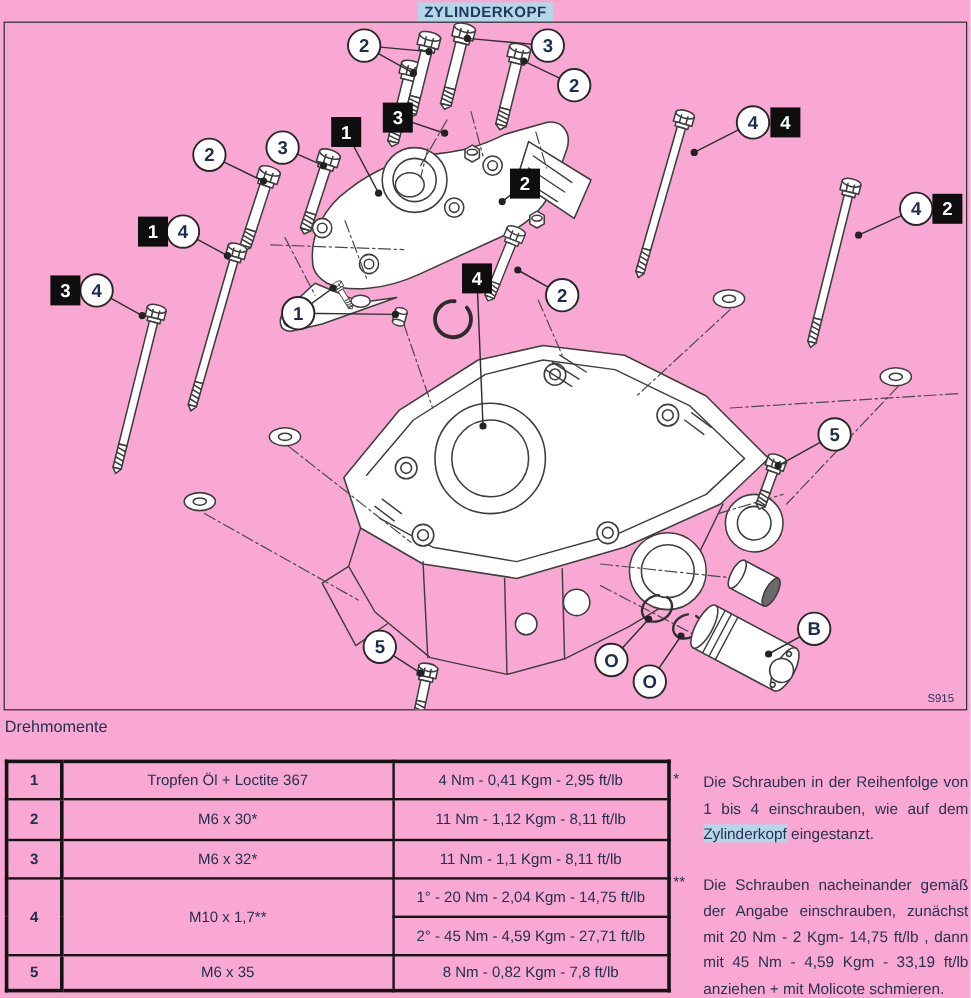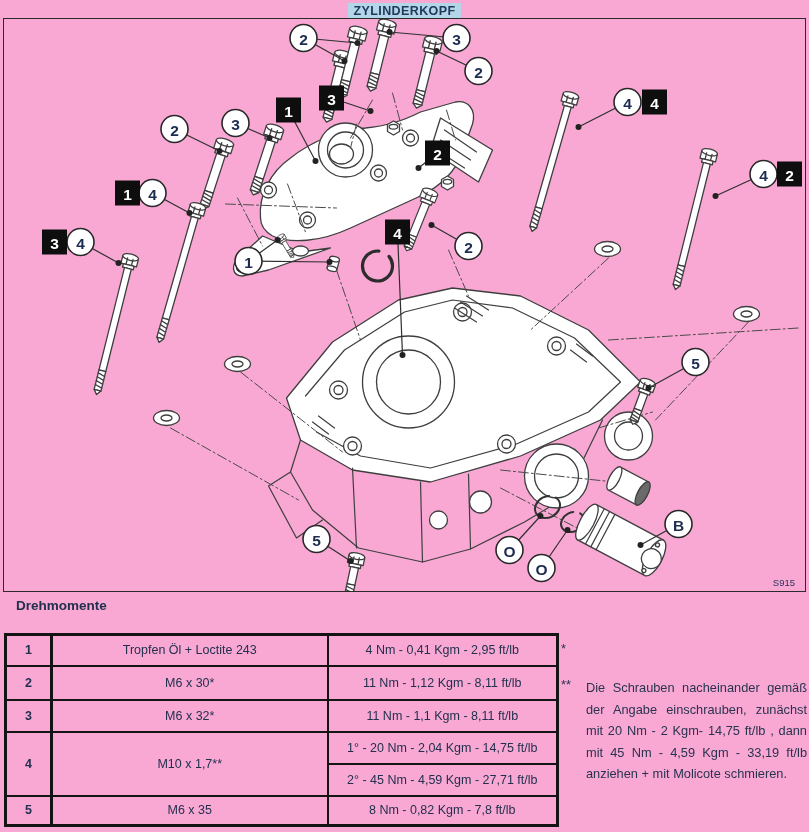--- a/index.html
+++ b/index.html
@@ -7,21 +7,21 @@
         font-family:"Liberation Sans",sans-serif;color:#232e4c;}
   .title-wrap{position:absolute;top:1px;left:0;width:100%;text-align:center;}
   .title{display:inline-block;background:#b3d6e9;color:#22395c;font-weight:bold;
          font-size:12.5px;letter-spacing:.4px;padding:1px 5px;}
   .frame{position:absolute;left:3px;top:18px;width:801px;height:572px;border:1.5px solid #2b2b2b;}
   .figcode{position:absolute;right:10px;bottom:3px;font-size:9.5px;color:#27335c;margin-top:12px;}
   .diagram-svg{position:absolute;left:0;top:0;}
   .art{fill:#fff;stroke:#3e3e3e;stroke-width:1.3;stroke-linejoin:round;stroke-linecap:round;}
   .artline{fill:none;stroke:#3e3e3e;stroke-width:1.2;stroke-linejoin:round;}
   .dashdot{fill:none;stroke:#4a4a4a;stroke-width:1;stroke-dasharray:10,3,2,3;}
-  .heading{position:absolute;left:16px;top:598px;font-size:13.5px;font-weight:bold;color:#22304e;}
+  .heading{position:absolute;left:4px;top:598px;font-size:13.5px;font-weight:normal;color:#22304e;}
   table.tq{position:absolute;left:4px;top:633px;border-collapse:collapse;table-layout:fixed;
            width:552px;font-size:12.5px;color:#22304e;}
   table.tq td{border:2px solid #141414;text-align:center;vertical-align:middle;padding:0 4px;}
   table.tq{border:3px solid #141414;}
   table.tq td.num{border-right:3px solid #141414;font-weight:bold;}
   .notes{position:absolute;left:561px;top:641px;width:246px;font-size:12.8px;color:#28334f;}
   .note{display:flex;margin-bottom:21px;}
   .note .mk{width:25px;flex:0 0 25px;}
   .note .tx{flex:1;text-align:justify;line-height:21.5px;}
   .hl{background:#b3d6e9;}
@@ -356,21 +356,21 @@
 
   <table class="tq">
     <colgroup>
         <col style="width:46px">
         <col style="width:276px">
         <col style="width:230px">
       </colgroup>
     <tbody>
         <tr style="height:31px">
       <td class="num">1</td>
-      <td>Tropfen Öl + Loctite 243</td>
+      <td>Tropfen Öl + Loctite 367</td>
       <td>4 Nm - 0,41 Kgm - 2,95 ft/lb</td>
     </tr>
     <tr style="height:34px">
       <td class="num">2</td>
       <td>M6 x 30*</td>
       <td>11 Nm - 1,12 Kgm - 8,11 ft/lb</td>
     </tr>
     <tr style="height:32px">
       <td class="num">3</td>
       <td>M6 x 32*</td>
@@ -388,20 +388,21 @@
       <td class="num">5</td>
       <td>M6 x 35</td>
       <td>8 Nm - 0,82 Kgm - 7,8 ft/lb</td>
     </tr>
   </tbody>
     </table>
 
   <div class="notes">
     <div class="note">
       <span class="mk">*</span>
+      <span class="tx"><span>Die Schrauben in der Reihenfolge von 1 bis 4 einschrauben, wie auf dem </span><span class="hl">Zylinderkopf</span><span> eingestanzt.</span></span>
     </div>
     <div class="note">
       <span class="mk">**</span>
       <span class="tx">Die Schrauben nacheinander gemäß der Angabe einschrauben, zunächst mit 20 Nm - 2 Kgm- 14,75 ft/lb , dann mit 45 Nm - 4,59 Kgm - 33,19 ft/lb anziehen + mit Molicote schmieren.</span>
     </div>
   </div>
 
 </div>
 
 </body></html>

